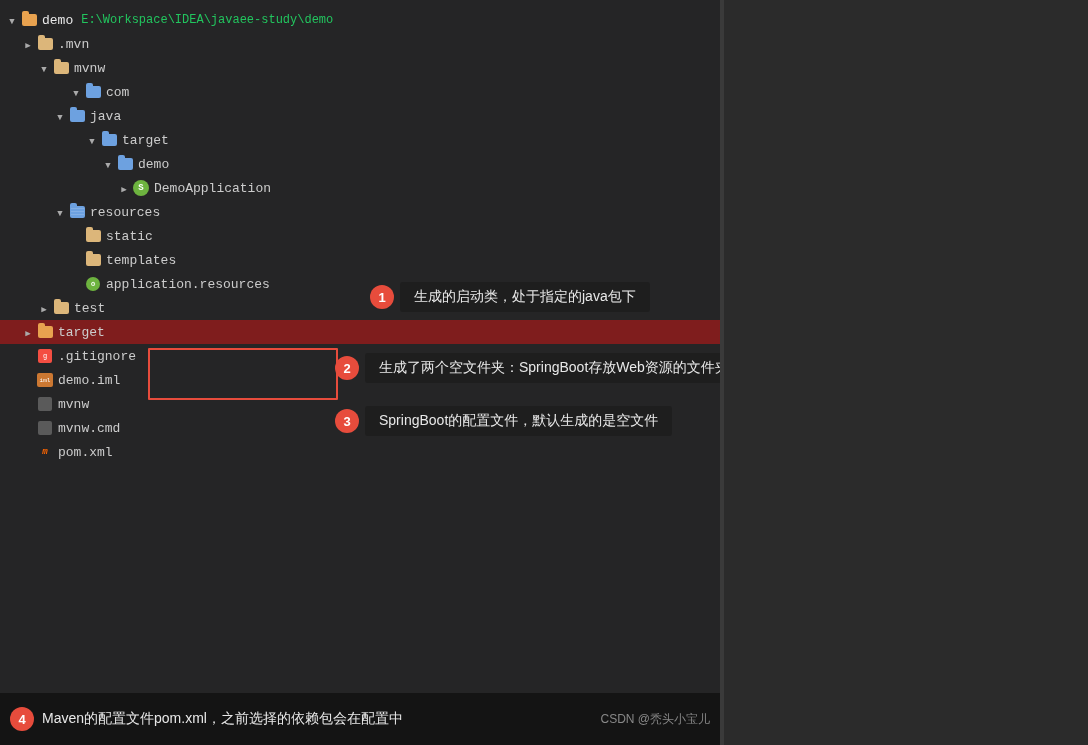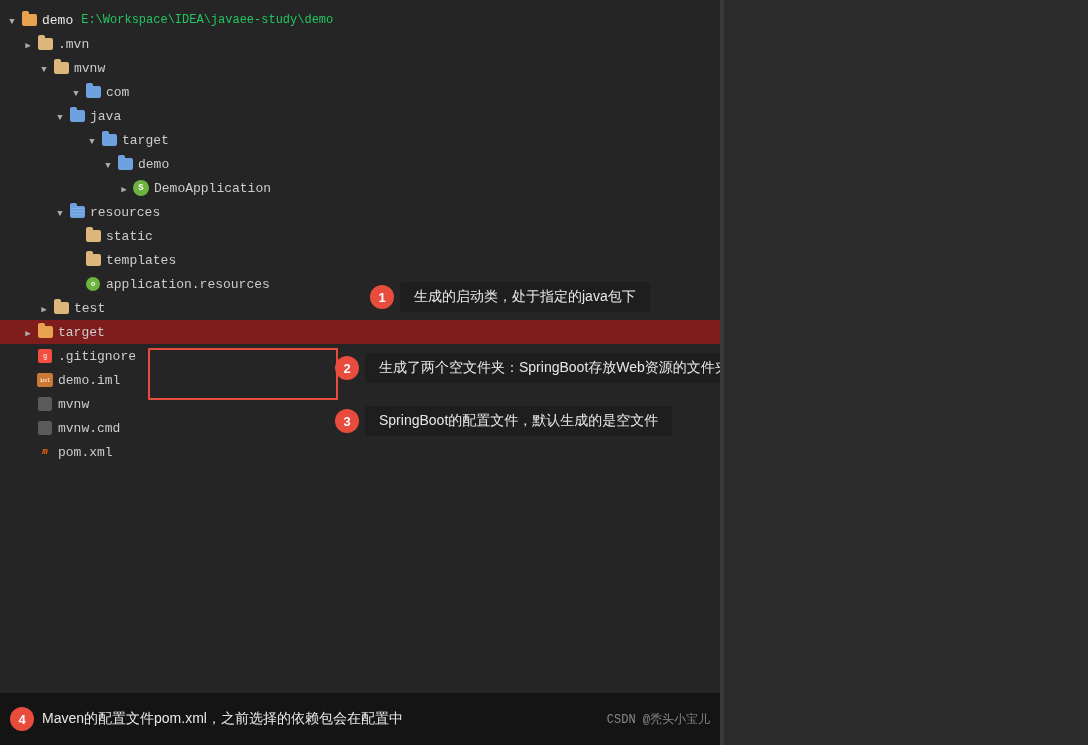--- a/index.html
+++ b/index.html
@@ -508,19 +508,19 @@
 
   <div class="annotation" style="position:absolute; top:406px; left:335px; display:flex; align-items:center;">
     <span class="annotation-badge">3</span>
     <span class="annotation-text">SpringBoot的配置文件，默认生成的是空文件</span>
   </div>
 
   <div class="bottom-bar">
     <span class="annotation-badge">4</span>
     <span class="annotation-text">Maven的配置文件pom.xml，之前选择的依赖包会在配置中</span>
     <span style="flex:1"></span>
-    <span style="color:#888; font-size:12px; font-family:Liberation Mono, monospace;">CSDN @秃头小宝儿</span>
+    <span style="color:#888; font-size:12px; font-family:Liberation Sans, sans-serif;">CSDN @秃头小宝儿</span>
   </div>
 
 </div>
 
 <div class="separator"></div>
 <div class="right-panel"></div>
 
 </body></html>

